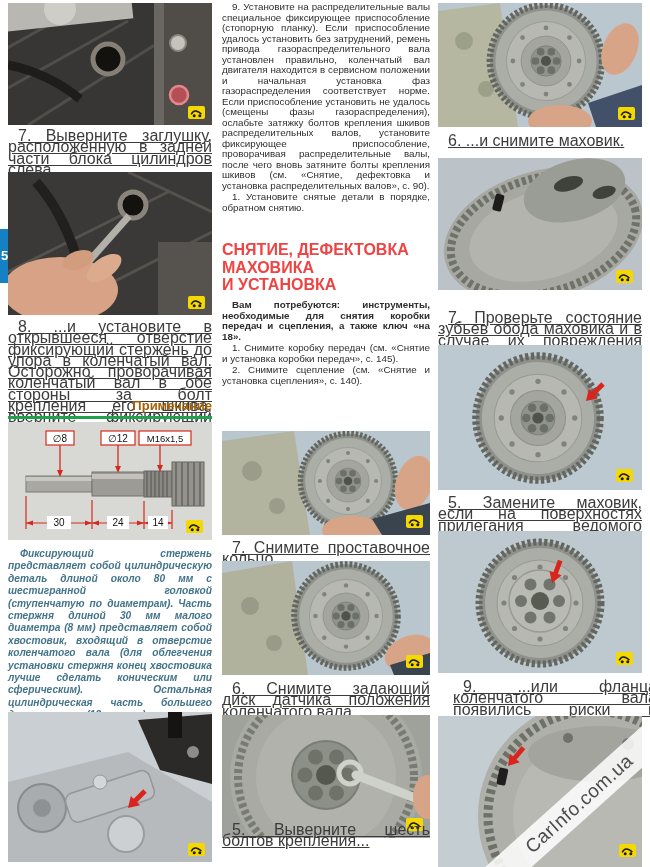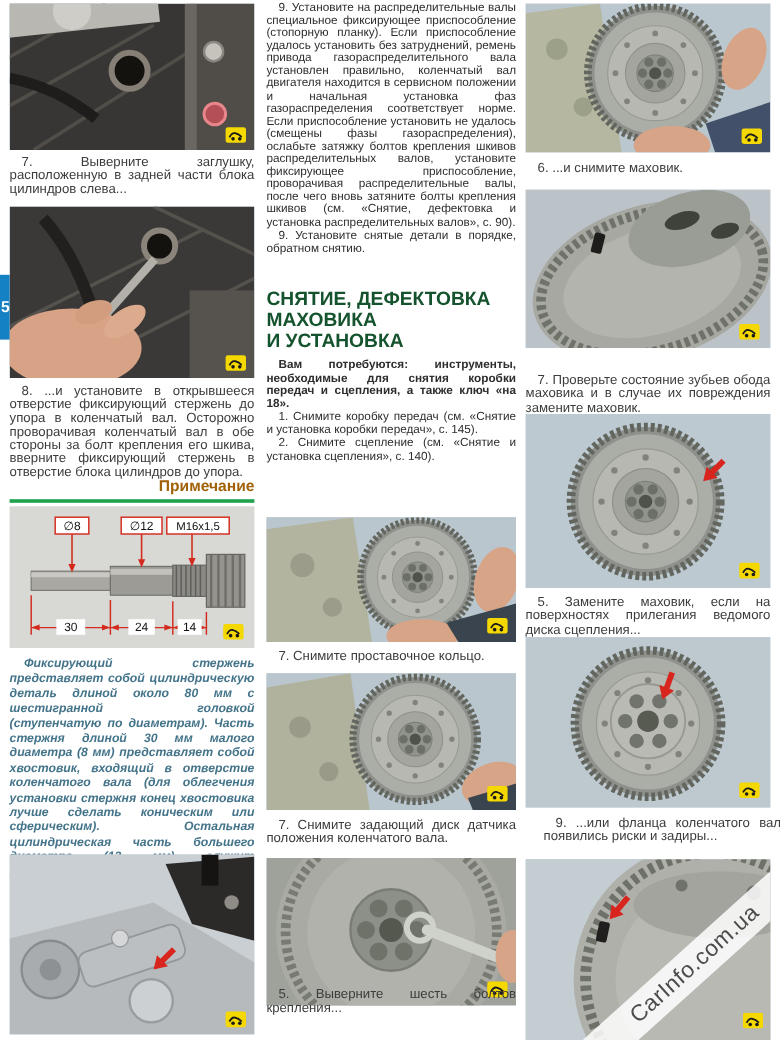--- a/index.html
+++ b/index.html
@@ -1,24 +1,24 @@
 <!DOCTYPE html>
 <html><head>
 <meta charset="utf-8">
 <style>
   html,body{margin:0;padding:0;background:#fff;}
   .page{position:relative;width:650px;height:867px;background:#ffffff;overflow:hidden;
         font-family:"Liberation Sans",sans-serif;}
   .photo{position:absolute;overflow:hidden;background:#b9c6cd;}
   .photo svg{display:block;}
-  .cap{position:absolute;font-size:11px;line-height:11.3px;color:#3c3c3c;text-align:justify;text-indent:10px;}
+  .cap{position:absolute;font-size:16px;line-height:11.3px;color:#3c3c3c;text-align:justify;text-indent:10px;text-decoration:underline;}
   .body-block{position:absolute;font-size:9.8px;line-height:10.5px;color:#2d2d2d;text-align:justify;}
   .body-block p{margin:0 0 1px 0;text-indent:10px;}
   .body-block p.bold{font-weight:bold;}
-  .h1{position:absolute;font-weight:bold;font-size:16px;line-height:17.5px;color:#14532d;}
+  .h1{position:absolute;font-weight:bold;font-size:16px;line-height:17.5px;color:#ef4444;}
   .h1 span{display:block;}
   .note-head{position:absolute;border-bottom:3px solid #1ea24c;padding-bottom:2px;text-align:right;}
   .note-title{color:#a16207;font-weight:bold;font-size:13px;}
   .note-body{position:absolute;font-size:10.2px;line-height:12.4px;font-weight:bold;font-style:italic;
              color:#44748a;text-align:justify;}
   .note-body p{margin:0;text-indent:12px;}
   .side-tab{position:absolute;left:0;top:229px;width:9px;height:54px;background:#1581c5;overflow:hidden;
             color:#fff;font-weight:bold;font-size:13px;line-height:54px;text-align:center;}
   .wm{position:absolute;left:16px;top:72px;width:250px;height:31px;background:rgba(255,255,255,0.85);
       transform:rotate(-42deg);display:flex;align-items:center;justify-content:center;
@@ -187,21 +187,21 @@
       <polygon points="130,8 204,2 204,72 152,58" fill="#2c2a28"></polygon>
       <rect x="160" y="0" width="14" height="26" fill="#161412"></rect>
       <circle cx="185" cy="40" r="6" fill="#8f8c88"></circle>
       <use href="#arrow" transform="translate(120,96) rotate(45)"></use>
       <use href="#car" x="180" y="131"></use>
     </svg>
   </div>
 
   <div class="body-block" style="left:222px;top:2px;width:208px;">
     <p>9. Установите на распределительные валы специальное фиксирующее приспособление (стопорную планку). Если приспособление удалось установить без затруднений, ремень привода газораспределительного вала установлен правильно, коленчатый вал двигателя находится в сервисном положении и начальная установка фаз газораспределения соответствует норме. Если приспособление установить не удалось (смещены фазы газораспределения), ослабьте затяжку болтов крепления шкивов распределительных валов, установите фиксирующее приспособление, проворачивая распределительные валы, после чего вновь затяните болты крепления шкивов (см. «Снятие, дефектовка и установка распределительных валов», с. 90).</p>
-    <p>9. Установите снятые детали в порядке, обратном снятию.</p>
+    <p>1. Установите снятые детали в порядке, обратном снятию.</p>
   </div>
 
   <div class="h1" style="left:222px;top:241px;width:208px;">
     <span>СНЯТИЕ, ДЕФЕКТОВКА</span>
     <span>МАХОВИКА</span>
     <span>И УСТАНОВКА</span>
   </div>
 
   <div class="body-block" style="left:222px;top:300px;width:208px;">
     <p class="bold">Вам потребуются: инструменты, необходимые для снятия коробки передач и сцепления, а также ключ «на 18».</p>
@@ -229,21 +229,21 @@
       <rect width="208" height="114" fill="#b9c6cd"></rect>
       <polygon points="0,12 70,0 86,114 0,114" fill="#b0b29e"></polygon>
       <circle cx="28" cy="45" r="9" fill="#999b88"></circle>
         <circle cx="52" cy="82" r="8" fill="#999b88"></circle>
       <use href="#fw" transform="translate(124,55) scale(0.85)"></use>
       <ellipse cx="188" cy="92" rx="26" ry="17" fill="#d8a487" transform="rotate(-20 188 92)"></ellipse>
       <polygon points="168,104 208,92 208,114 172,114" fill="#39444f"></polygon>
       <use href="#car" x="184" y="94"></use>
     </svg>
   </div>
-  <div class="cap" style="left:222px;top:683px;width:208px;">7. Снимите задающий диск датчика положения коленчатого вала.</div>
+  <div class="cap" style="left:222px;top:683px;width:208px;">6. Снимите задающий диск датчика положения коленчатого вала.</div>
 
   <div class="photo" style="left:222px;top:715px;width:208px;height:123px;">
     <svg width="208" height="123" viewBox="0 0 208 123">
       <rect width="208" height="123" fill="#9fa19b"></rect>
       <circle cx="104" cy="62" r="96" fill="#a8aaa3"></circle>
       <circle cx="104" cy="62" r="88" fill="none" stroke="#787b72" stroke-width="8" stroke-dasharray="4 3"></circle>
       <circle cx="104" cy="62" r="70" fill="#b0b2ab"></circle>
       <circle cx="104" cy="60" r="34" fill="#8d9088" stroke="#7a7d74" stroke-width="2"></circle>
       <g fill="#6f7268">
         <circle cx="125" cy="60" r="7.5"></circle>

